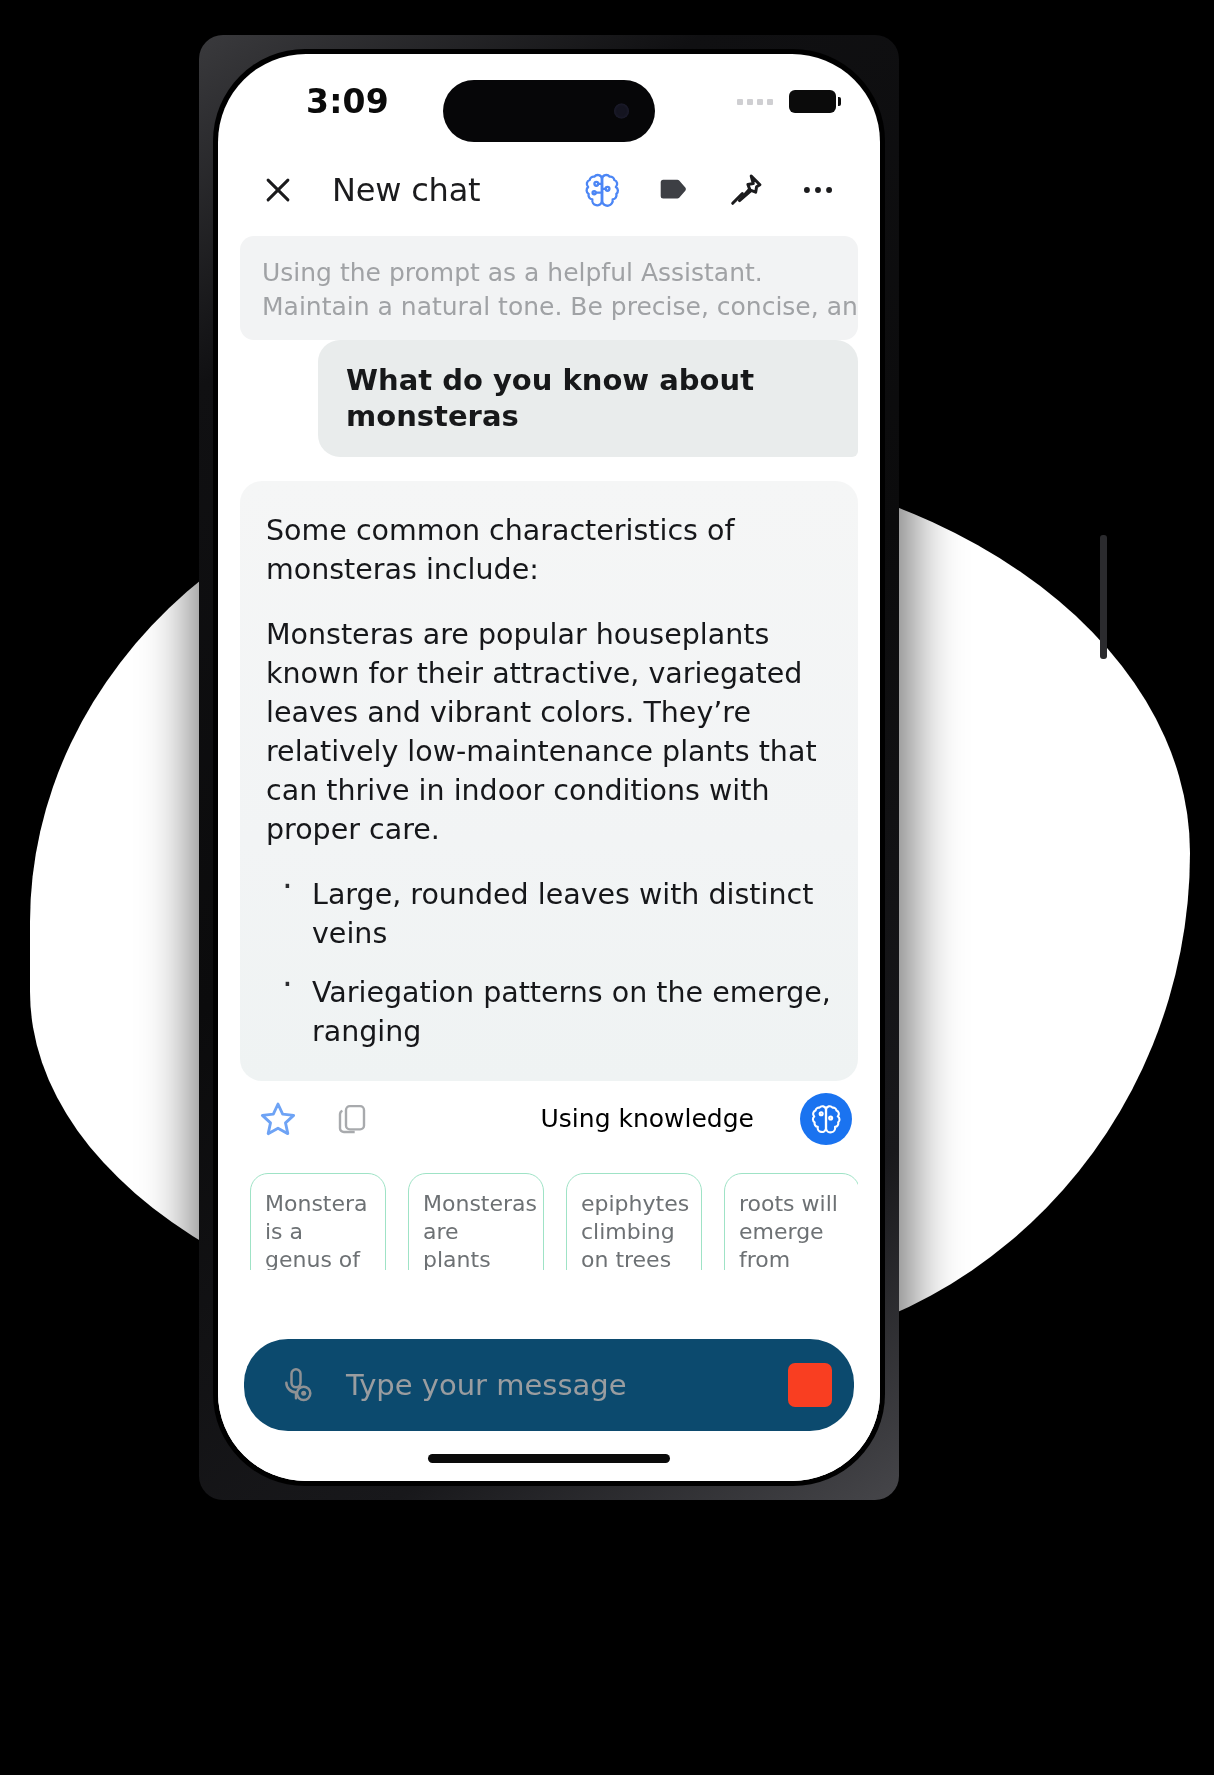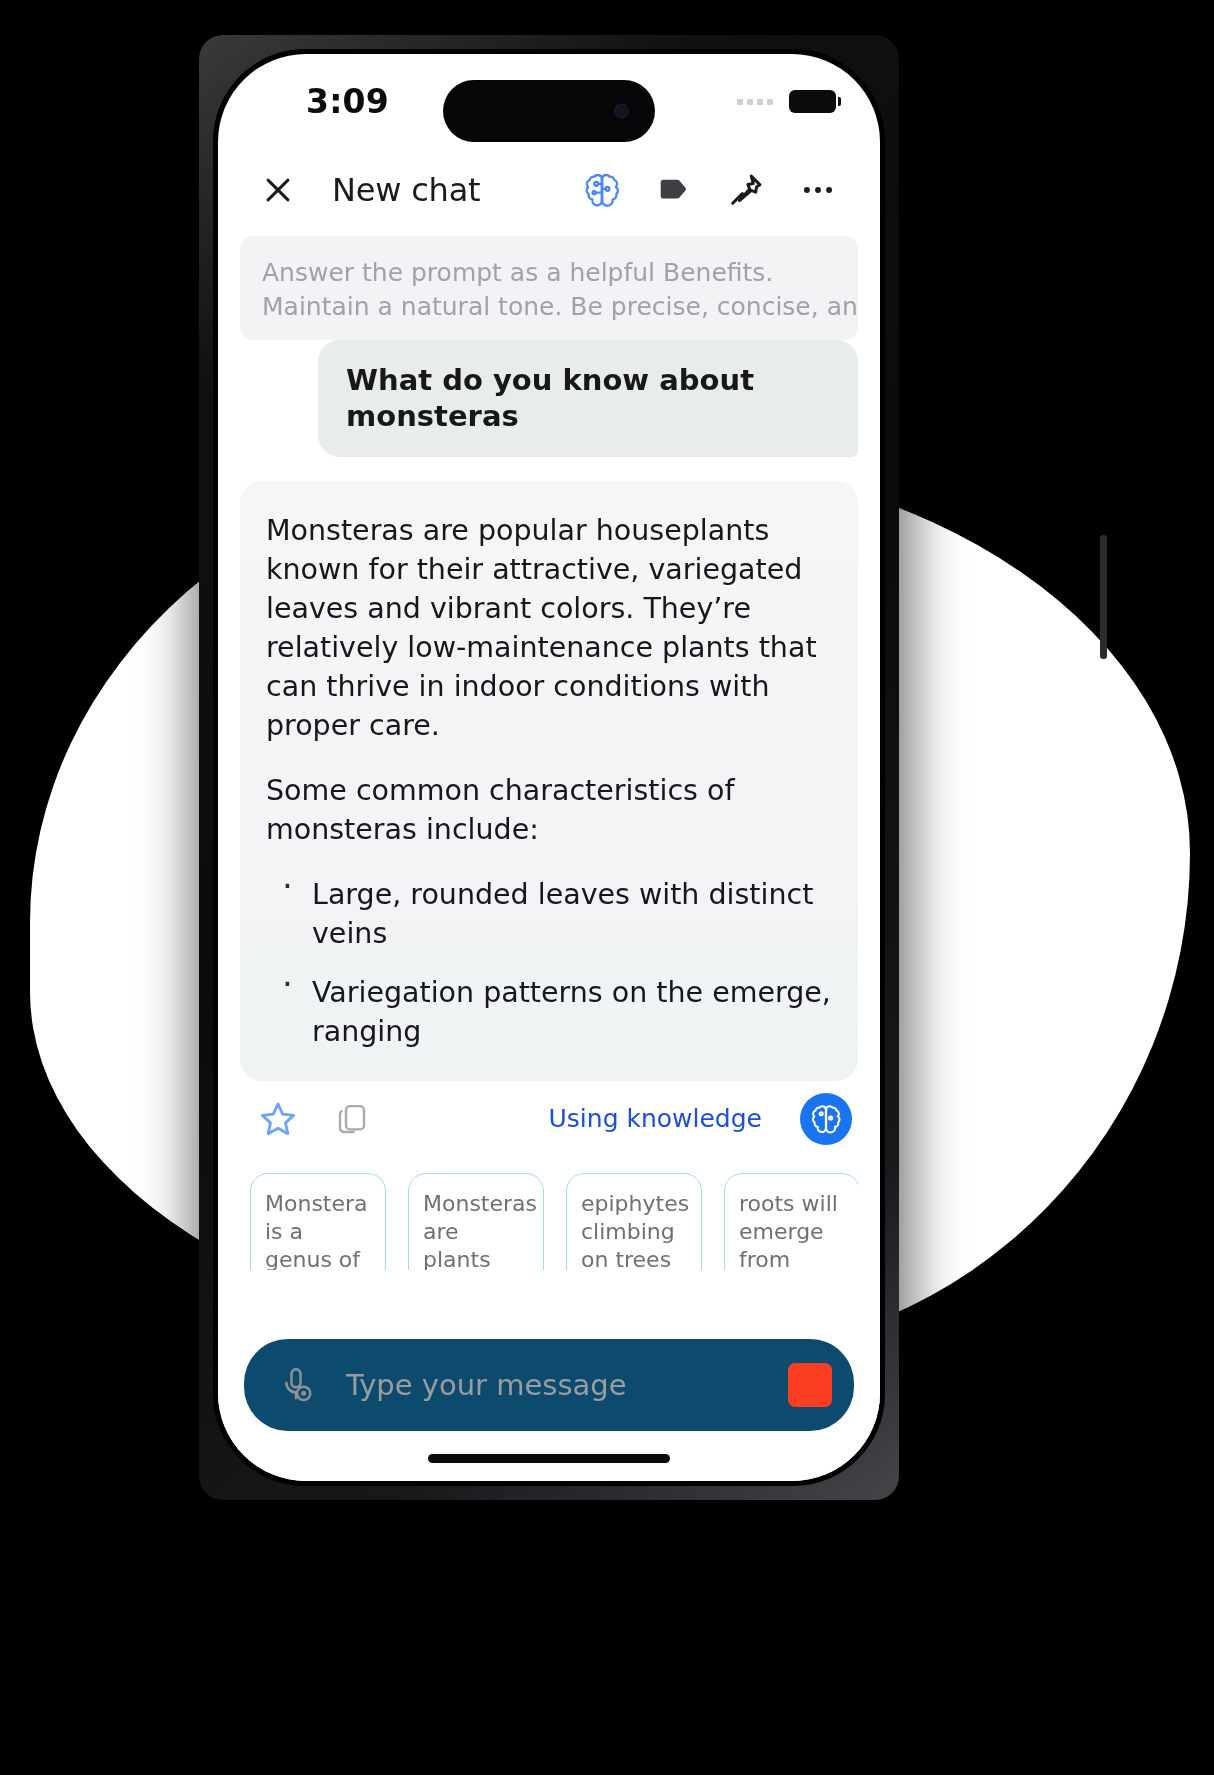--- a/index.html
+++ b/index.html
@@ -181,22 +181,22 @@
   }
 
   
   .action-row {
     display: flex; align-items: center;
     padding: 12px 6px 6px 12px;
     gap: 22px;
   }
   .action-spacer { flex: 1 1 auto; }
   .using-knowledge {
-    font-size: 25px; color: #1d4ed8; font-family: "DejaVu Sans", sans-serif;
-    margin-right: 16px;
+    font-size: 25px; color: #000000; font-family: "DejaVu Sans", sans-serif;
+    margin-right: 24px;
     text-align: right;
   }
   .brain-badge {
     width: 52px; height: 52px; border-radius: 50%;
     background: #1a73f0;
     display: flex; align-items: center; justify-content: center;
     flex: 0 0 auto;
   }
 
   
@@ -332,33 +332,33 @@
                   <circle cx="12" cy="12" r="1.85"></circle>
                   <circle cx="19" cy="12" r="1.85"></circle>
               </svg>
             </div>
           </div>
         </div>
 
         <div class="chat-area">
 
           <div class="sysprompt">
-            <p>Answer the prompt as a helpful Benefits.</p>
+            <p>Using the prompt as a helpful Assistant.</p>
             <p>Maintain a natural tone. Be precise, concise, and ...</p>
           </div>
 
           <div class="user-row">
             <div class="user-bubble">
               <span>What do you know about monsteras</span>
             </div>
           </div>
 
           <div class="assist-bubble">
+            <p>Some common characteristics of monsteras include:</p>
             <p>Monsteras are popular houseplants known for their attractive, variegated leaves and vibrant colors. They’re relatively low-maintenance plants that can thrive in indoor conditions with proper care.</p>
-            <p>Some common characteristics of monsteras include:</p>
             <ul>
               <li>Large, rounded leaves with distinct veins</li>
               <li>Variegation patterns on the emerge, ranging</li>
             </ul>
           </div>
 
           <div class="action-row">
             <div class="icon-btn">
               <svg width="40" height="40" viewBox="0 0 24 24" fill="none" stroke="#6ea3f5" stroke-width="1.7" stroke-linejoin="round">
                 <polygon points="12,3 14.8,9.1 21.4,9.8 16.5,14.3 17.9,20.8 12,17.5 6.1,20.8 7.5,14.3 2.6,9.8 9.2,9.1"></polygon>

